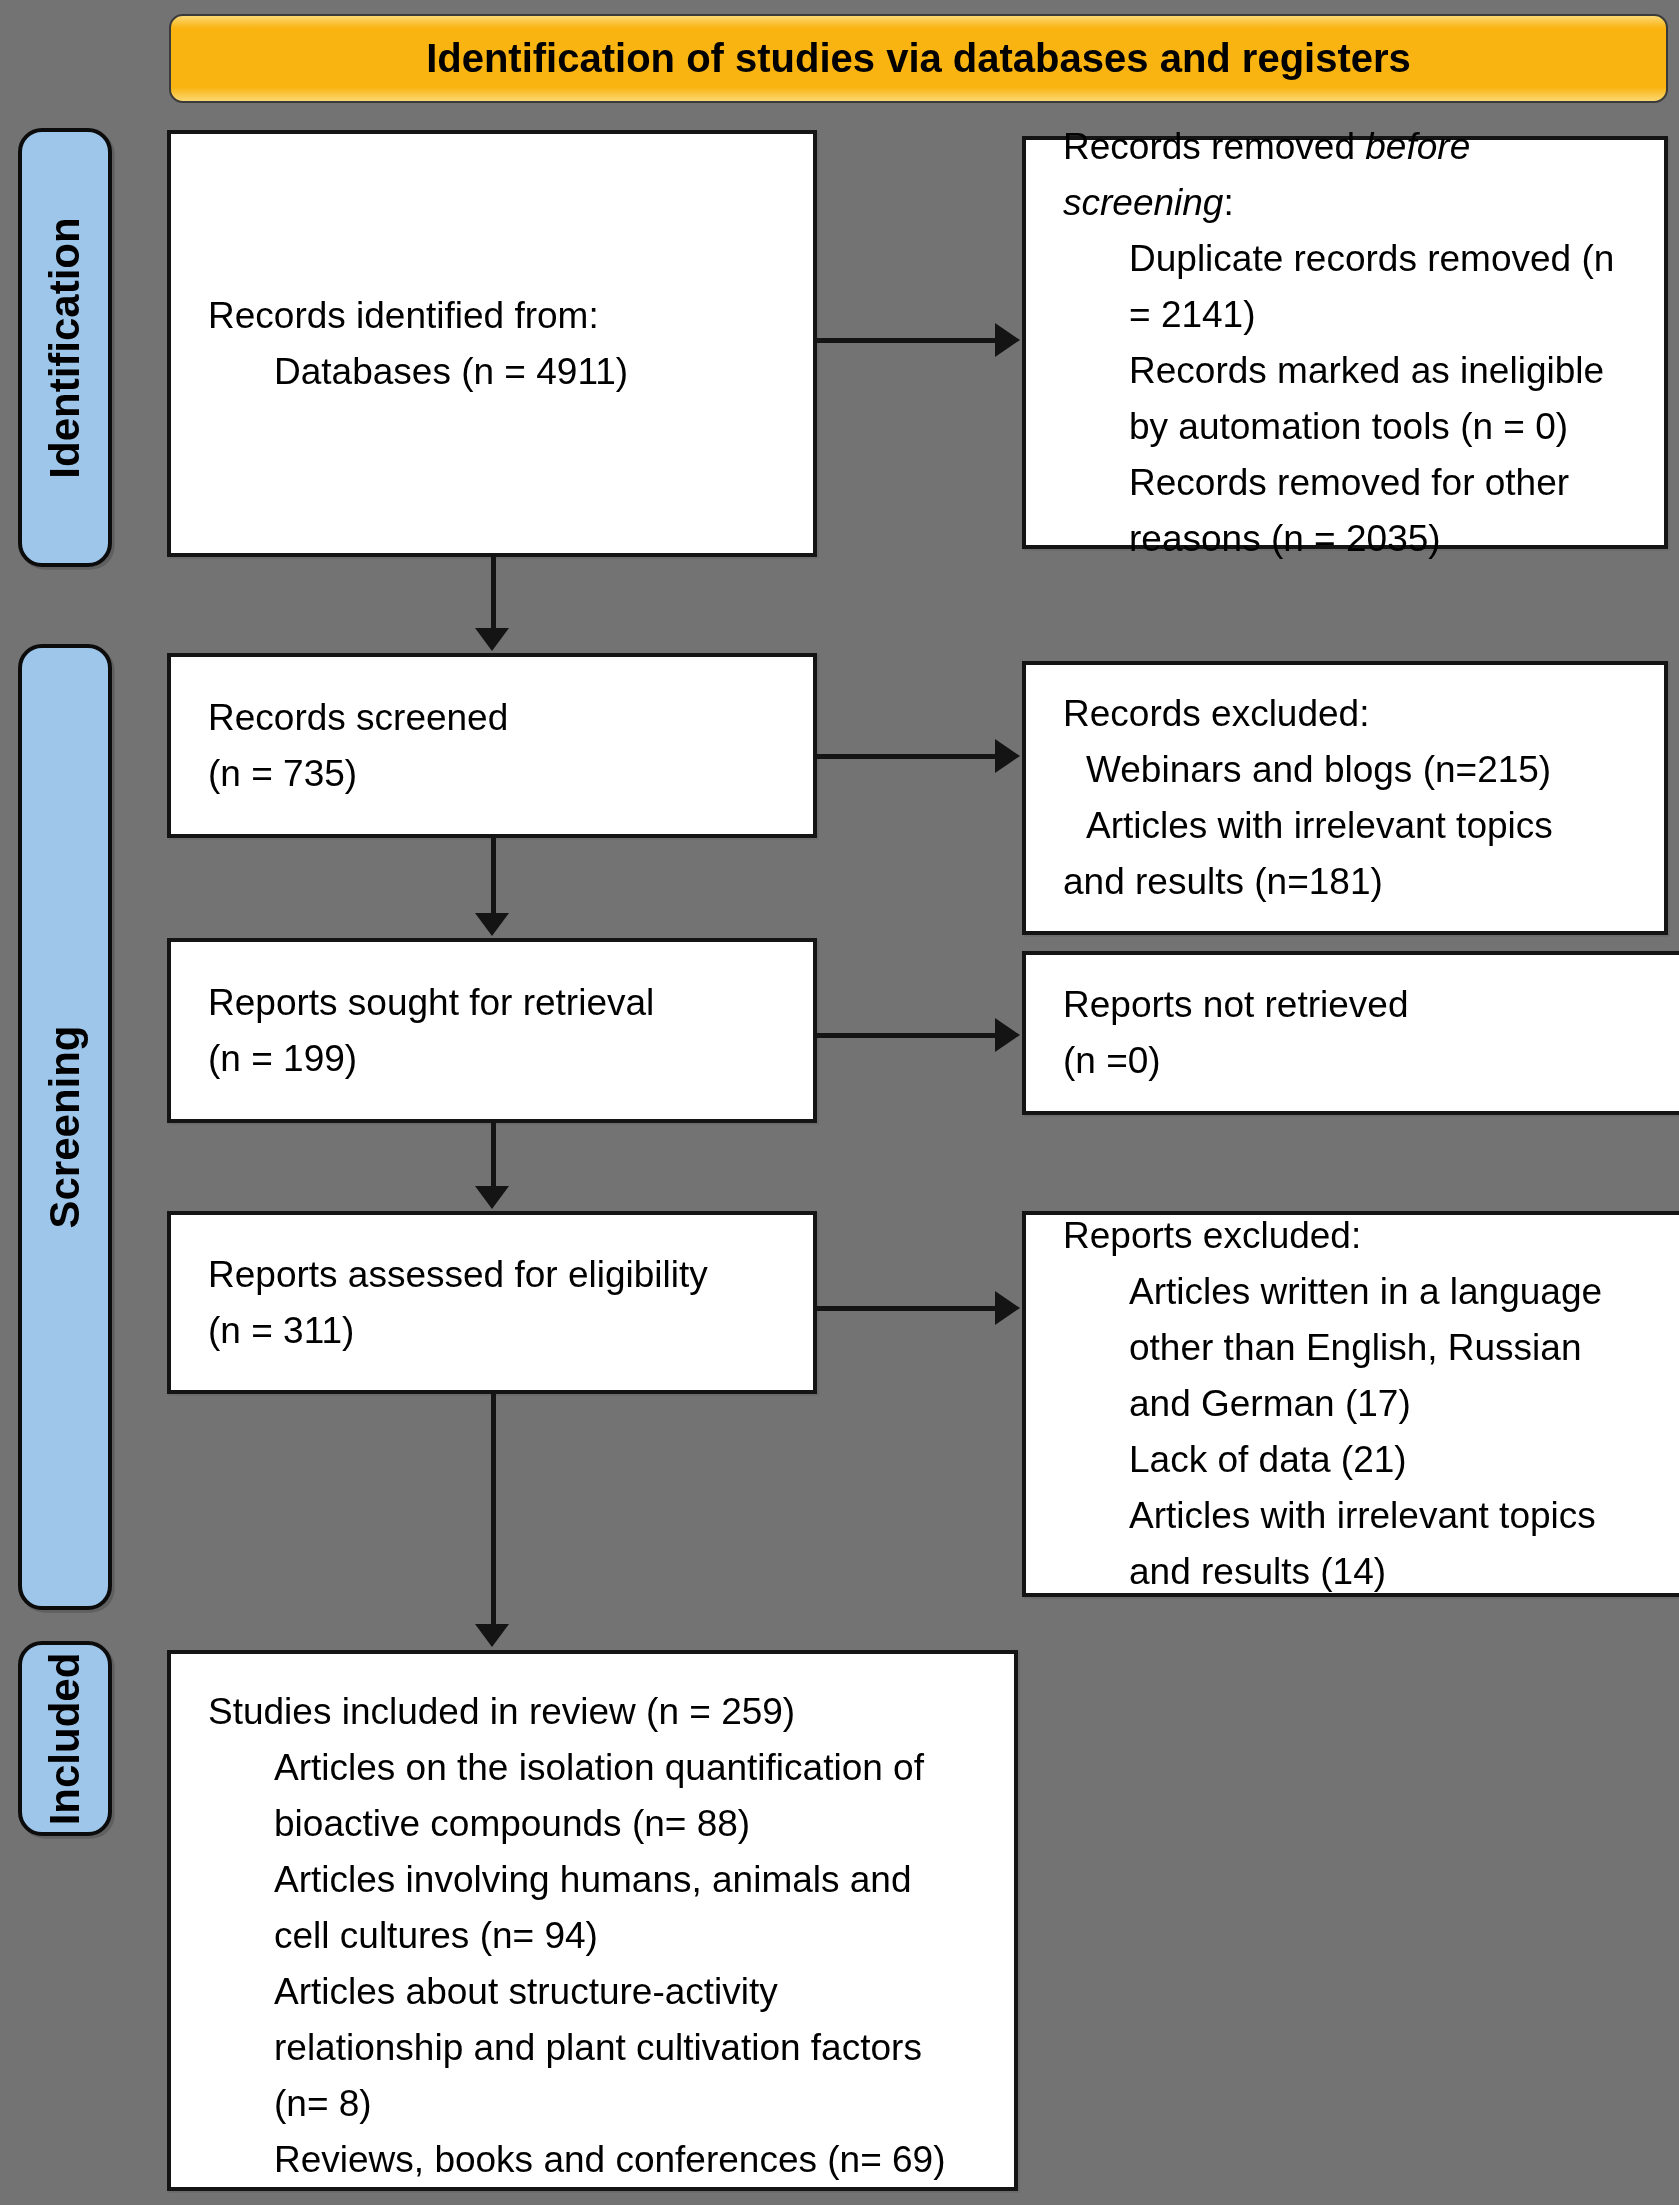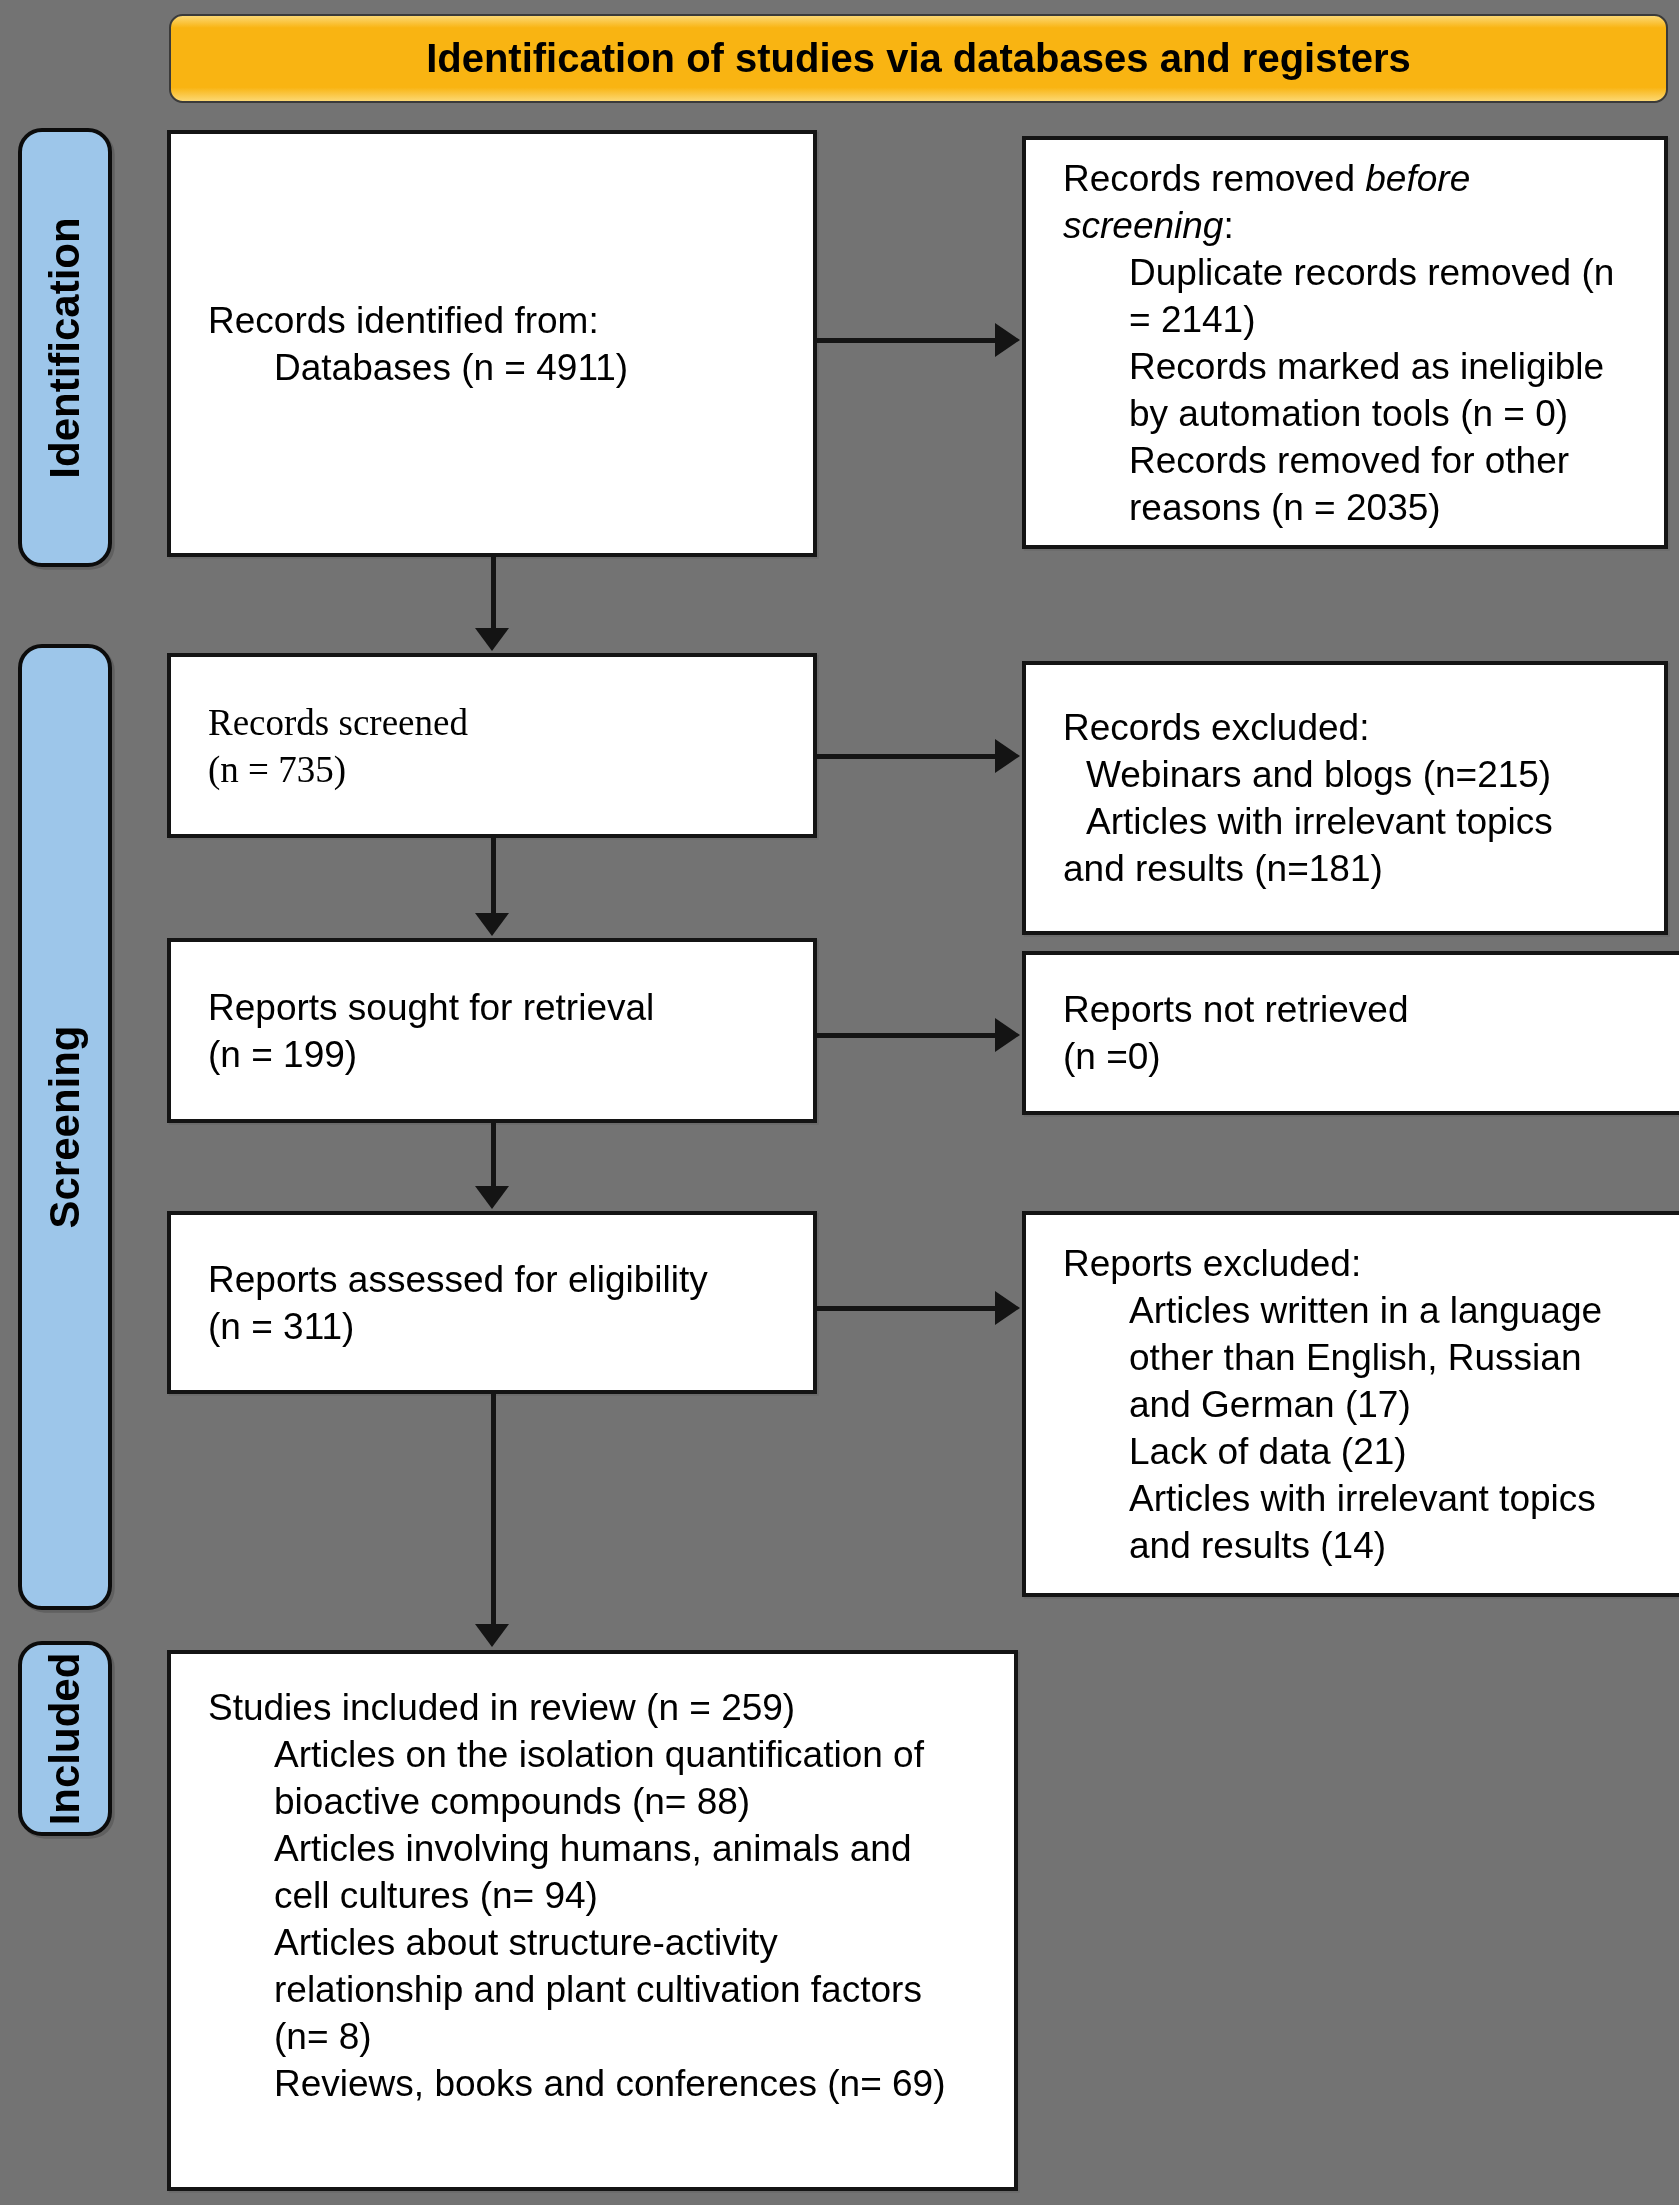--- a/index.html
+++ b/index.html
@@ -39,21 +39,21 @@
     white-space: nowrap;
     font-size: 42px; font-weight: bold;
   }
   .fbox {
     position: absolute;
     background: #ffffff;
     border: 4.6px solid #141414;
     box-sizing: border-box;
     display: flex; flex-direction: column; justify-content: center;
     padding: 18px 23px 18px 37px;
-    font-size: 37px; line-height: 47px;
+    font-size: 37px; line-height: 56px;
     box-shadow: 1.8px 1.8px 0 rgba(90,90,90,0.30);
   }
   .fbox.top-align { justify-content: flex-start; padding-top: 30px; }
   .pre { white-space: pre-line; }
   .indent-lg { margin-left: 66px; }
   .indent-sm { margin-left: 23px; }
   .line-v {
     position: absolute; width: 4.6px; background: #141414;
   }
   .line-h {
@@ -100,21 +100,21 @@
     <div class="pre"><span>Records removed </span><i>before
 screening</i><span>:</span></div>
     <div class="pre indent-lg">Duplicate records removed (n
 = 2141)
 Records marked as ineligible
 by automation tools (n = 0)
 Records removed for other
 reasons (n = 2035)</div>
   </div>
 
-  <div class="fbox" style="left:167px; top:653px; width:650px; height:185px;font-family:Liberation Serif, serif;">
+  <div class="fbox" style="left:167px; top:653px; width:650px; height:185px;">
     <div class="pre">Records screened
 (n = 735)</div>
   </div>
 
   <div class="fbox" style="left:1022px; top:661px; width:646px; height:274px;">
     <div>Records excluded:</div>
     <div class="pre indent-sm">Webinars and blogs (n=215)
 Articles with irrelevant topics</div>
     <div>and results (n=181)</div>
   </div>

